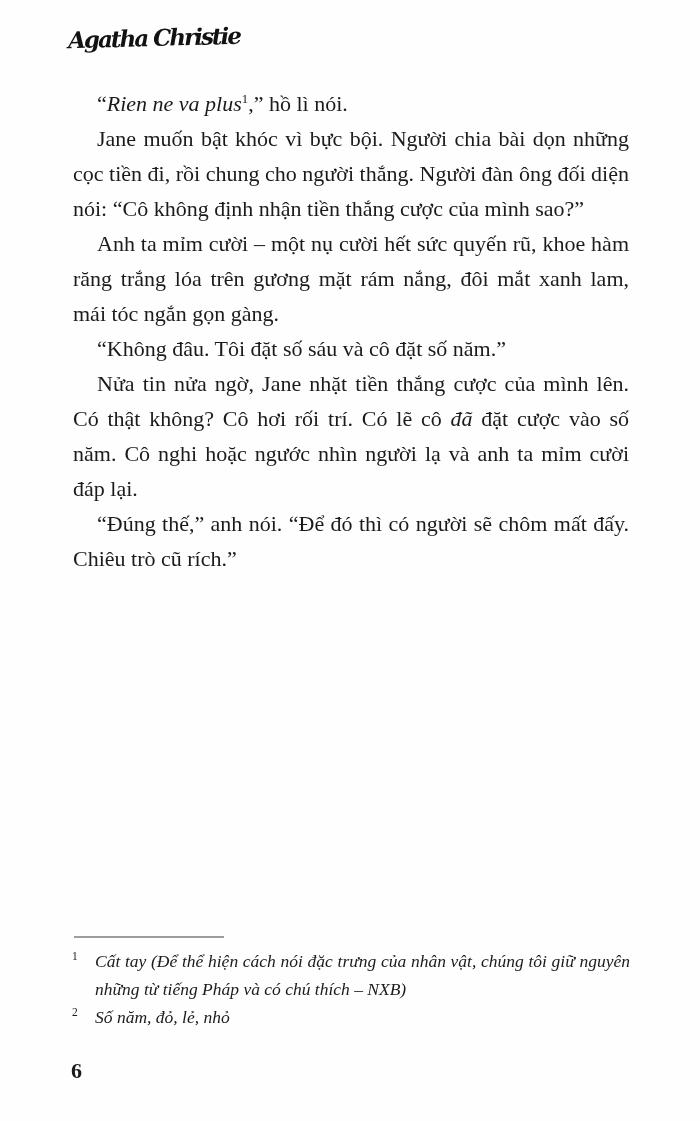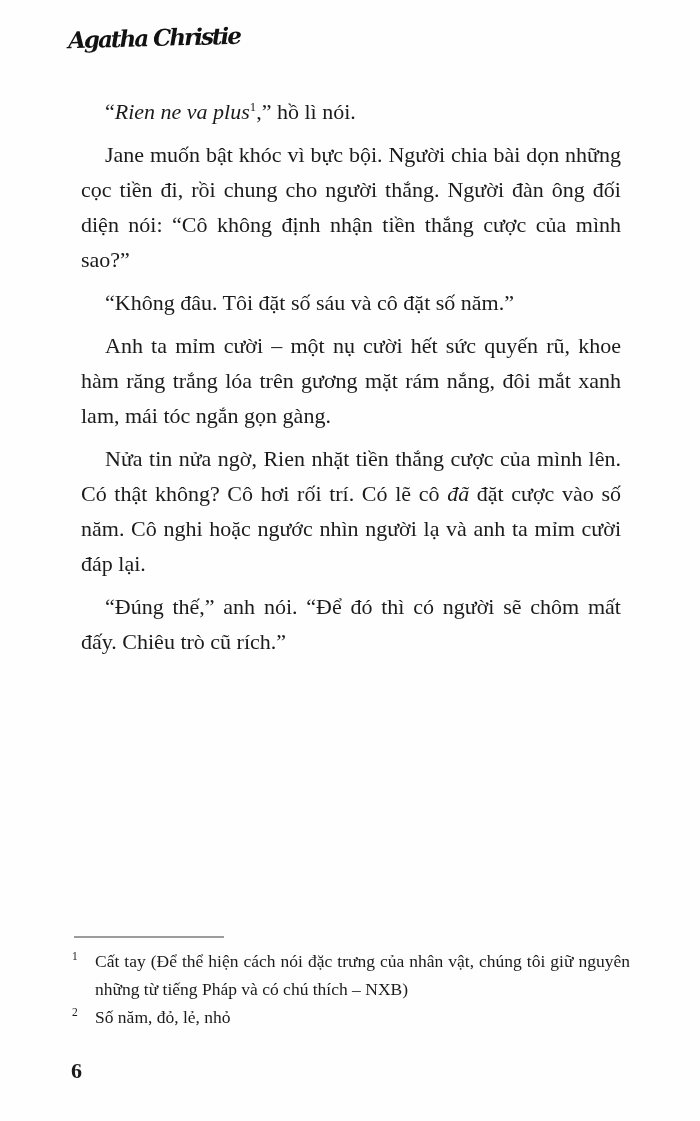--- a/index.html
+++ b/index.html
@@ -32,21 +32,21 @@
   .body-text {
     position: absolute;
     top: 86px;
     left: 73px;
     width: 556px;
     font-size: 22px;
     line-height: 35px;
     text-align: justify;
   }
   .body-text p {
-    margin: 8px;
+    margin: 0;
     text-indent: 24px;
   }
   .body-text sup {
     font-size: 0.58em;
     line-height: 0;
     vertical-align: super;
   }
   em { font-style: italic; }
   .footnotes {
     position: absolute;
@@ -68,42 +68,43 @@
   }
   .fn-marker {
     flex: 0 0 23px;
     font-size: 11.5px;
     line-height: 1;
     padding-top: 4px;
   }
   .fn-text {
     flex: 1;
     text-align: justify;
+    font-style: italic;
   }
   .page-number {
     position: absolute;
     top: 1058px;
     left: 71px;
     font-size: 22px;
     font-weight: 600;
   }
 </style>
 </head>
 <body>
 
 <div class="page">
 
   <div class="signature">Agatha Christie</div>
 
   <div class="body-text">
       <p><span>“</span><em>Rien ne va plus</em><sup>1</sup><span>,” hồ lì nói.</span></p>
       <p><span>Jane muốn bật khóc vì bực bội. Người chia bài dọn những cọc tiền đi, rồi chung cho người thắng. Người đàn ông đối diện nói: “Cô không định nhận tiền thắng cược của mình sao?”</span></p>
+      <p><span>Anh ta mỉm cười – một nụ cười hết sức quyến rũ, khoe hàm răng trắng lóa trên gương mặt rám nắng, đôi mắt xanh lam, mái tóc ngắn gọn gàng.</span></p>
       <p><span>“Không đâu. Tôi đặt số sáu và cô đặt số năm.”</span></p>
-      <p><span>Anh ta mỉm cười – một nụ cười hết sức quyến rũ, khoe hàm răng trắng lóa trên gương mặt rám nắng, đôi mắt xanh lam, mái tóc ngắn gọn gàng.</span></p>
-      <p><span>Nửa tin nửa ngờ, Rien nhặt tiền thắng cược của mình lên. Có thật không? Cô hơi rối trí. Có lẽ cô </span><em>đã</em><span> đặt cược vào số năm. Cô nghi hoặc ngước nhìn người lạ và anh ta mỉm cười đáp lại.</span></p>
+      <p><span>Nửa tin nửa ngờ, Jane nhặt tiền thắng cược của mình lên. Có thật không? Cô hơi rối trí. Có lẽ cô </span><em>đã</em><span> đặt cược vào số năm. Cô nghi hoặc ngước nhìn người lạ và anh ta mỉm cười đáp lại.</span></p>
       <p><span>“Đúng thế,” anh nói. “Để đó thì có người sẽ chôm mất đấy. Chiêu trò cũ rích.”</span></p>
     </div>
 
   <div class="footnotes">
     <hr class="fn-rule">
     <div id="fn-list">
         <div class="fn-item">
           <span class="fn-marker">1</span>
           <span class="fn-text">Cất tay (Để thể hiện cách nói đặc trưng của nhân vật, chúng tôi giữ nguyên những từ tiếng Pháp và có chú thích – NXB)</span>
         </div>

